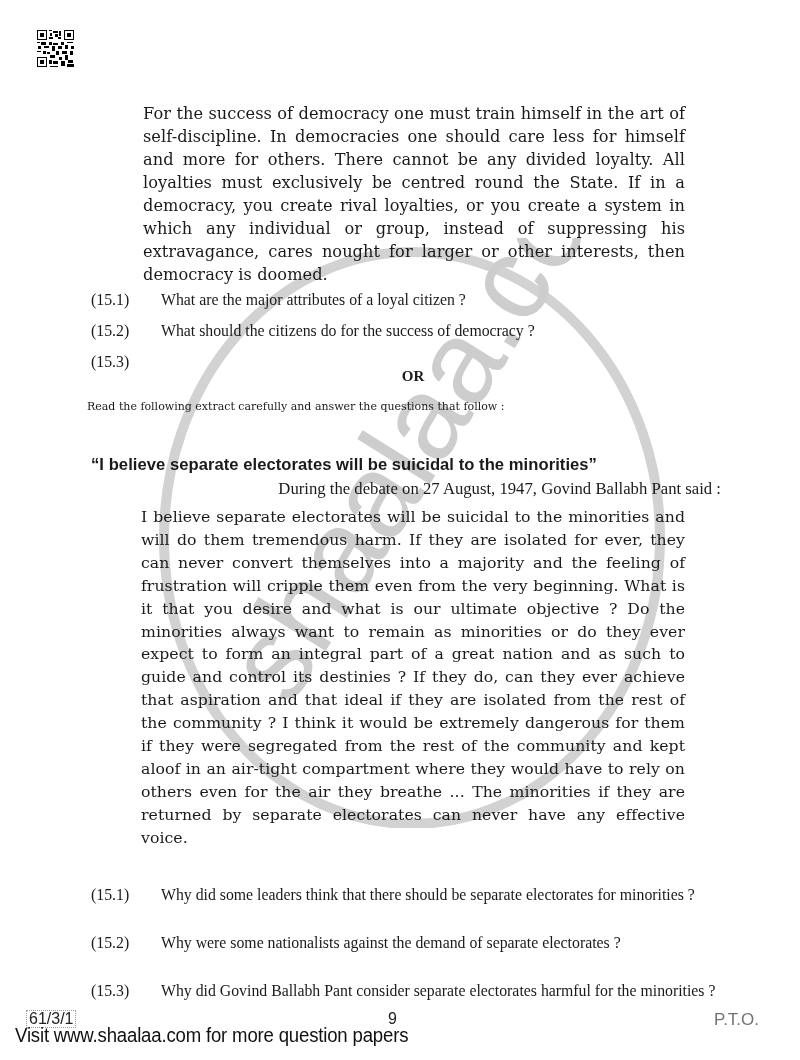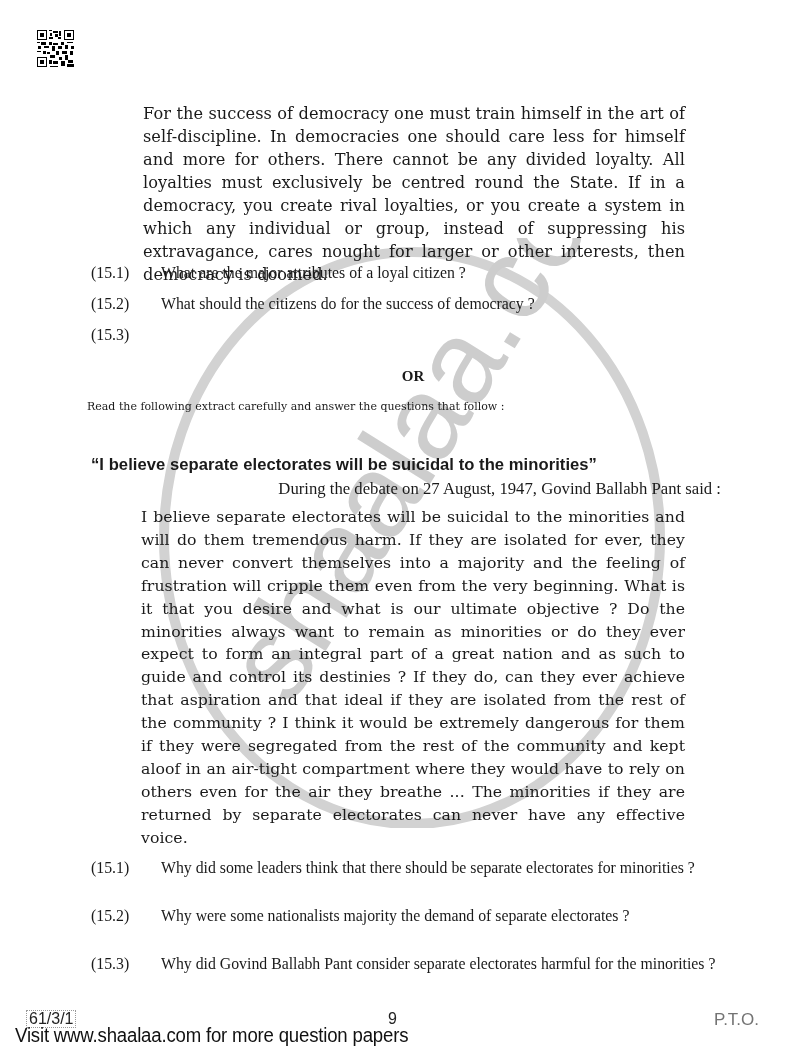--- a/index.html
+++ b/index.html
@@ -57,20 +57,21 @@
       left: 143px; top: 102px; width: 542px;
     }
 
     .q-row {
       position: absolute;
       left: 91px;
       width: 628px;
       font-size: 15.8px;
       line-height: 22px;
       font-family: "Liberation Serif", "DejaVu Serif", serif;
+      margin-top: 27px;
     }
     .q-row .q-num {
       position: absolute;
       left: 0; top: 0;
       width: 68px;
     }
     .q-row .q-text {
       display: block;
       margin-left: 70px;
       text-align: justify;
@@ -253,21 +254,21 @@
     <div class="debate-intro">During the debate on 27 August, 1947, Govind Ballabh Pant said :</div>
 
     <div class="para quote-para">I believe separate electorates will be suicidal to the minorities and will do them tremendous harm. If they are isolated for ever, they can never convert themselves into a majority and the feeling of frustration will cripple them even from the very beginning. What is it that you desire and what is our ultimate objective ? Do the minorities always want to remain as minorities or do they ever expect to form an integral part of a great nation and as such to guide and control its destinies ? If they do, can they ever achieve that aspiration and that ideal if they are isolated from the rest of the community ? I think it would be extremely dangerous for them if they were segregated from the rest of the community and kept aloof in an air-tight compartment where they would have to rely on others even for the air they breathe ... The minorities if they are returned by separate electorates can never have any effective voice.</div>
 
     <div class="q-row" style="top:857px;">
       <span class="q-num">(15.1)</span>
       <span class="q-text">Why did some leaders think that there should be separate electorates for minorities ?</span>
     </div>
     <div class="q-row" style="top:905px;">
       <span class="q-num">(15.2)</span>
-      <span class="q-text">Why were some nationalists majority the demand of separate electorates ?</span>
+      <span class="q-text">Why were some nationalists against the demand of separate electorates ?</span>
     </div>
     <div class="q-row" style="top:953px;">
       <span class="q-num">(15.3)</span>
       <span class="q-text">Why did Govind Ballabh Pant consider separate electorates harmful for the minorities ?</span>
     </div>
   </div>
 
   <div class="footer">
     <span class="paper-code">61/3/1</span>
     <span class="page-number">9</span>

